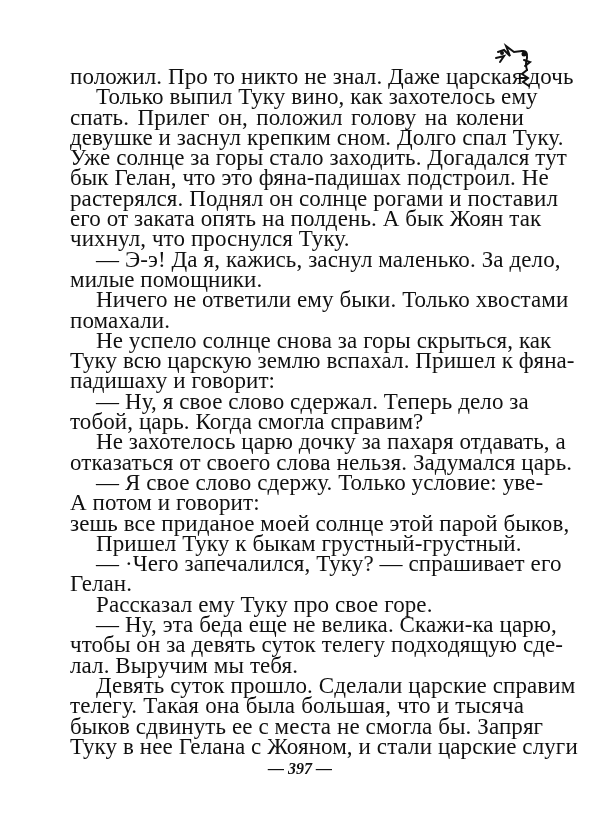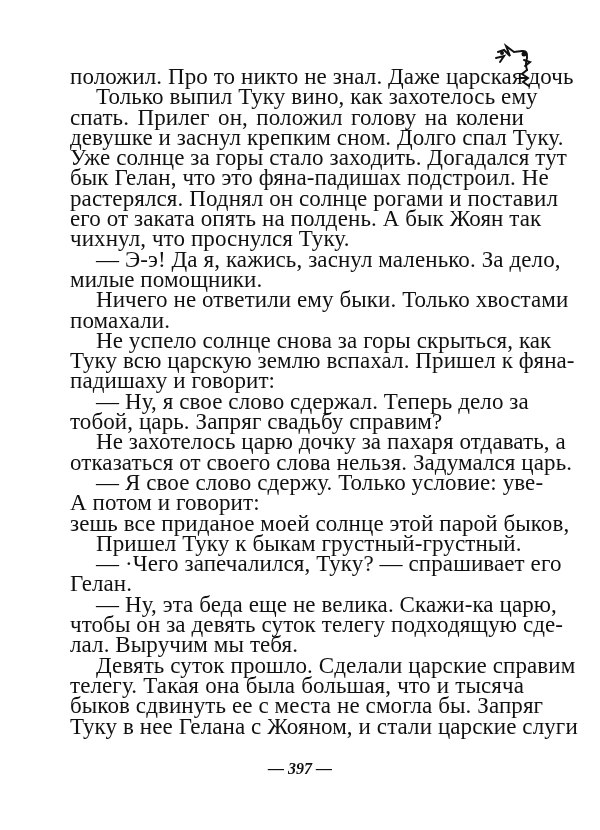--- a/index.html
+++ b/index.html
@@ -83,29 +83,30 @@
     <div class="line">его от заката опять на полдень. А бык Жоян так</div>
     <div class="line last">чихнул, что проснулся Туку.</div>
     <div class="line indent">— Э-э! Да я, кажись, заснул маленько. За дело,</div>
     <div class="line last">милые помощники.</div>
     <div class="line indent">Ничего не ответили ему быки. Только хвостами</div>
     <div class="line last">помахали.</div>
     <div class="line indent">Не успело солнце снова за горы скрыться, как</div>
     <div class="line">Туку всю царскую землю вспахал. Пришел к фяна-</div>
     <div class="line last">падишаху и говорит:</div>
     <div class="line indent">— Ну, я свое слово сдержал. Теперь дело за</div>
-    <div class="line last">тобой, царь. Запряг свадьбу справим?</div>
+    <div class="line last">тобой, царь. Когда смогла справим?</div>
     <div class="line indent">Не захотелось царю дочку за пахаря отдавать, а</div>
     <div class="line">отказаться от своего слова нельзя. Задумался царь.</div>
     <div class="line indent">— Я свое слово сдержу. Только условие: уве-</div>
     <div class="line last">А потом и говорит:</div>
     <div class="line">зешь все приданое моей солнце этой парой быков,</div>
     <div class="line indent last">Пришел Туку к быкам грустный-грустный.</div>
     <div class="line indent">— ·Чего запечалился, Туку? — спрашивает его</div>
     <div class="line last">Гелан.</div>
+    <div class="line indent last">Рассказал ему Туку про свое горе.</div>
     <div class="line indent">— Ну, эта беда еще не велика. Скажи-ка царю,</div>
     <div class="line">чтобы он за девять суток телегу подходящую сде-</div>
     <div class="line last">лал. Выручим мы тебя.</div>
     <div class="line indent">Девять суток прошло. Сделали царские справим</div>
     <div class="line">телегу. Такая она была большая, что и тысяча</div>
     <div class="line">быков сдвинуть ее с места не смогла бы. Запряг</div>
     <div class="line">Туку в нее Гелана с Жояном, и стали царские слуги</div>
   </div>
 
 <div class="page-number">— 397 —</div>

